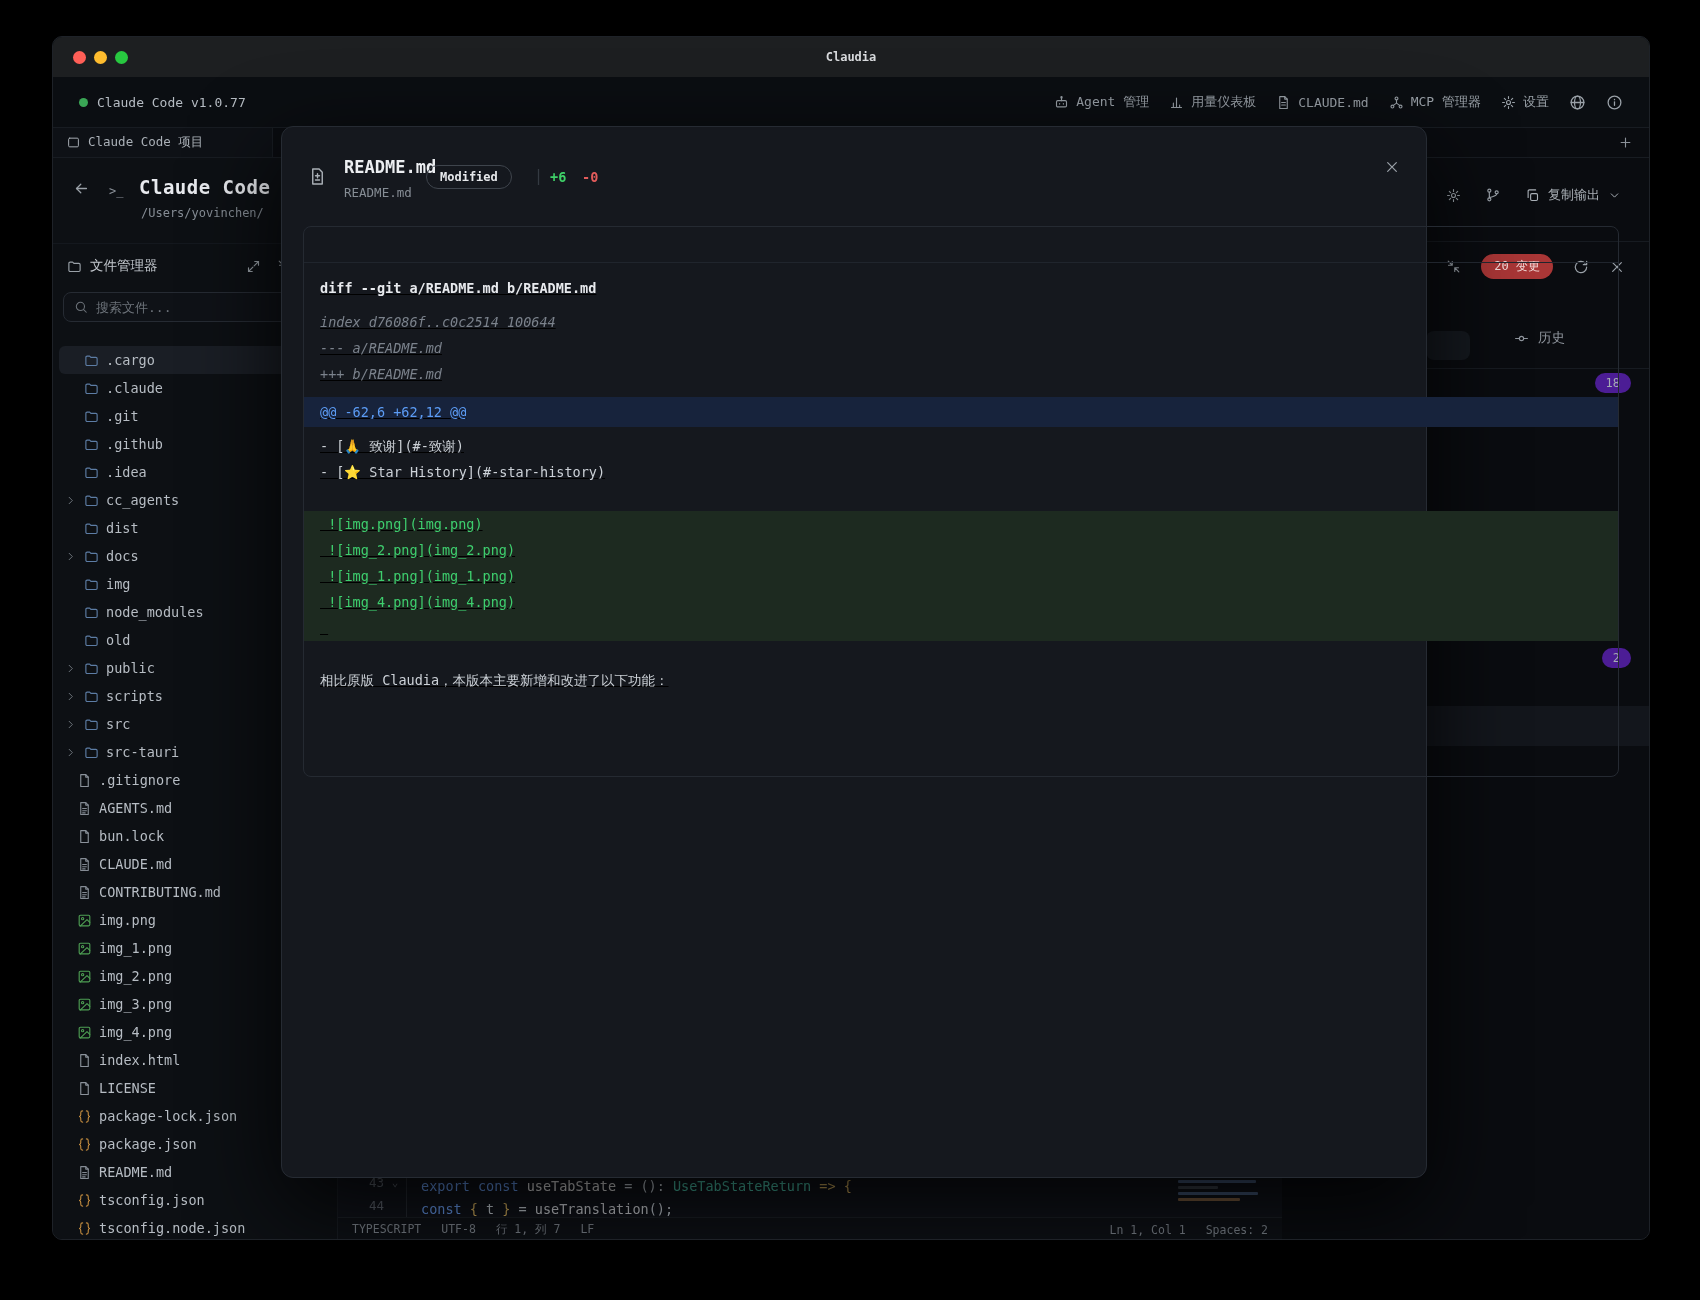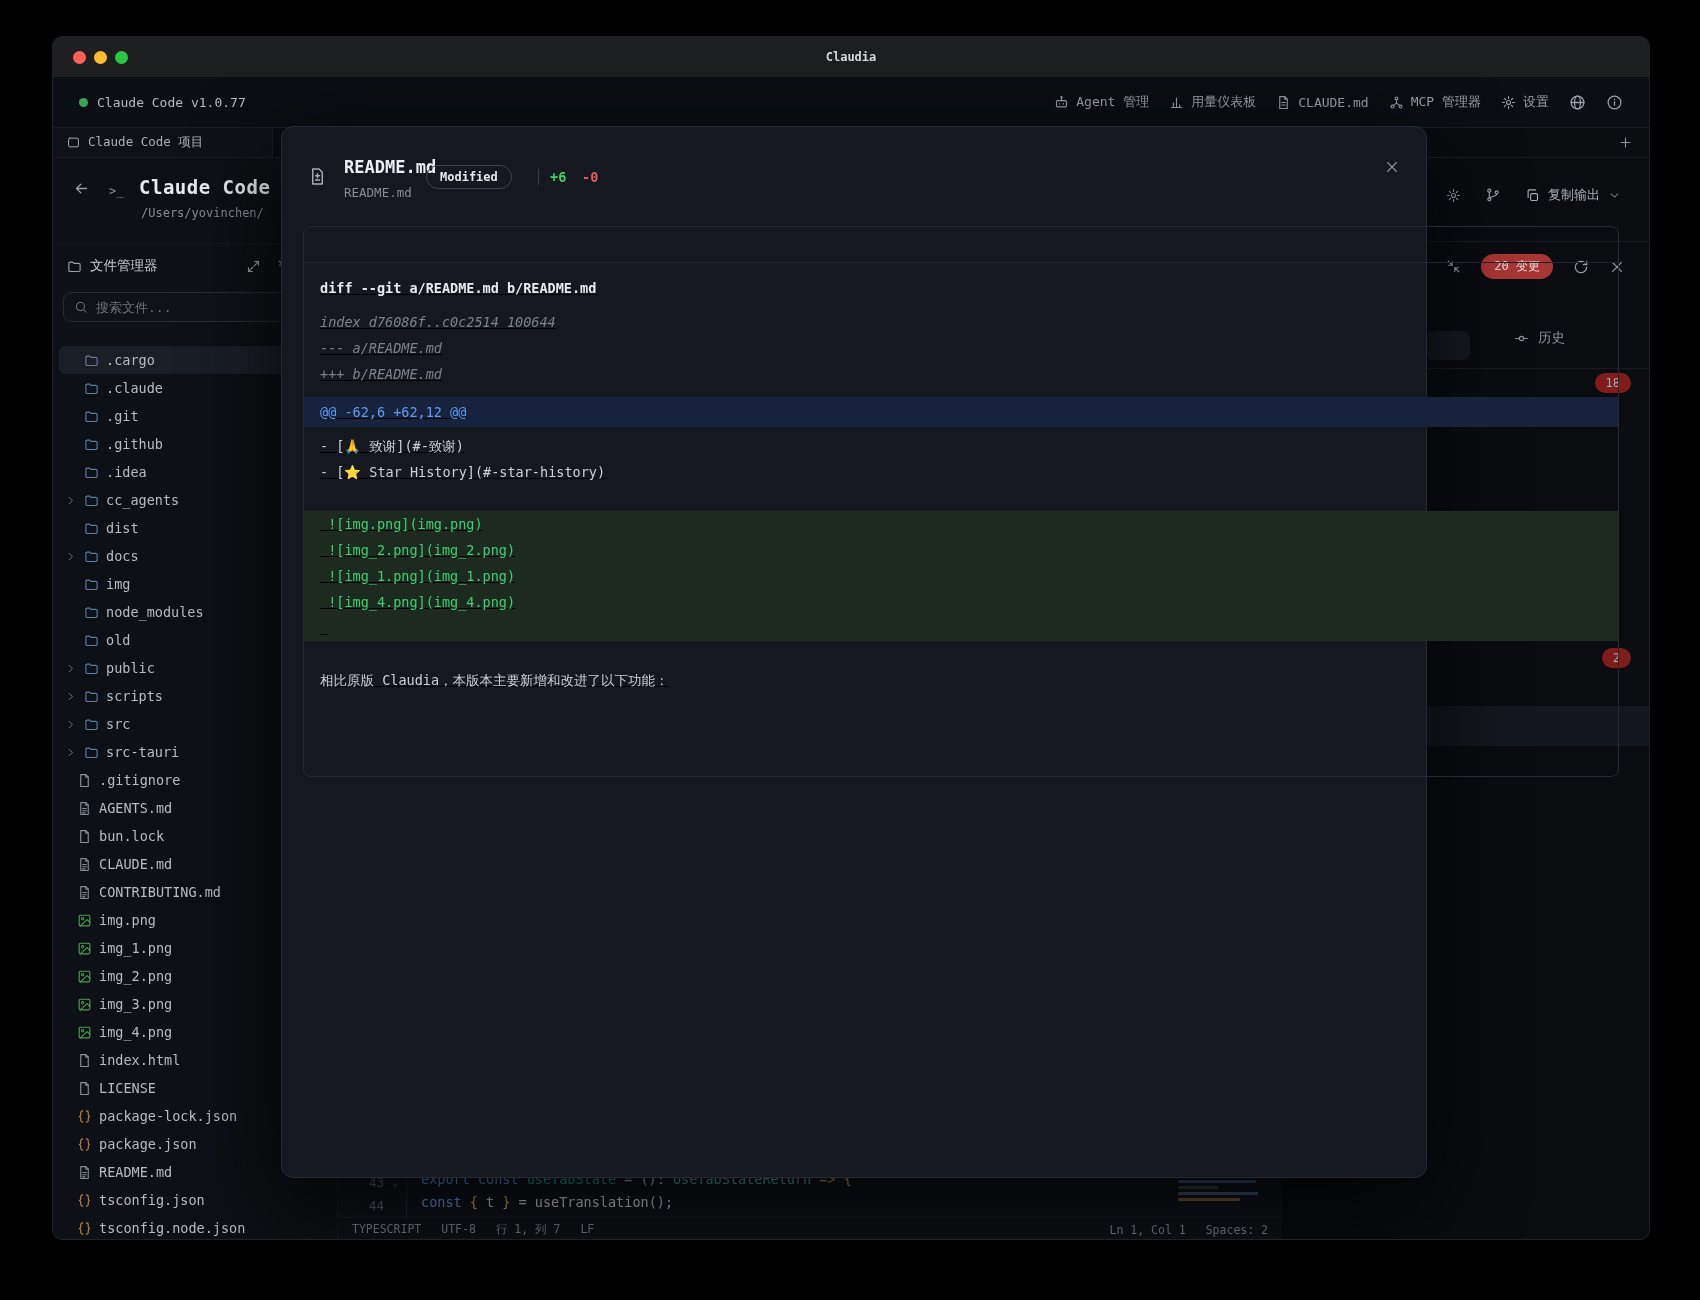--- a/index.html
+++ b/index.html
@@ -56,31 +56,31 @@
   
   .main { position:relative; flex:1; background:#0a0c10; overflow:hidden; }
   .row1icons { position:absolute; top:28px; right:28px; display:flex; align-items:center; gap:24px; color:#9aa1a8; }
   .copyout { display:flex; align-items:center; gap:8px; font-size:13px; color:#aab0b7; }
   .hline1 { position:absolute; top:83px; left:0; right:0; border-top:1px solid #171b21; }
   .row2icons { position:absolute; top:96px; right:24px; display:flex; align-items:center; gap:20px; color:#9aa1a8; }
   .pill-changes { background:#a93636; color:#f3dcda; font-size:12px; padding:4px 13px; border-radius:999px; white-space:nowrap; }
   .navrow { position:absolute; top:154px; left:0; right:0; height:57px; border-bottom:1px solid #171b21; }
   .histtab { position:absolute; top:17px; right:84px; display:flex; align-items:center; gap:9px; color:#8f959d; font-size:13.5px; }
   .sliverbtn { position:absolute; top:19px; left:1088px; width:44px; height:29px; background:#15191f; border-radius:8px; }
-  .badge { position:absolute; background:#7f1d1d; color:#a6acb4; font-size:12px; padding:3px 11px; border-radius:999px; }
+  .badge { position:absolute; background:#4c1d95; color:#a6acb4; font-size:12px; padding:3px 11px; border-radius:999px; }
   .badge.top { top:215px; right:18px; }
   .badge.bottom { top:490px; right:18px; }
   .rowband { position:absolute; top:548px; left:0; right:0; height:40px; background:#13161c; }
 
   
   .editor { position:absolute; left:0; bottom:0; width:944px; height:70px; background:#10131a; }
   .eline { display:flex; align-items:center; height:23px; font-size:13.5px; white-space:pre; }
   .eline .gut { width:46px; text-align:right; color:#5f6670; flex:none; font-size:12.5px; }
   .eline .fold { width:22px; color:#5f6670; text-align:center; flex:none; font-size:11px; }
-  .eline .code { border-left:1px solid #262b33; padding-left:14px; height:100%; display:flex; align-items:flex-start; }
+  .eline .code { border-left:1px solid #262b33; padding-left:14px; height:100%; display:flex; align-items:flex-end; }
   .eline.l43 { height:23px; overflow:hidden; }
   .minimap { position:absolute; right:12px; top:3px; width:92px; height:42px; display:flex; flex-direction:column; gap:3px; }
   .mm { height:3px; border-radius:1px; background:#3a4049; }
   .statusbar { position:absolute; left:0; bottom:0; width:100%; height:24px; background:#0e1116; border-top:1px solid #1b2026; display:flex; align-items:center; justify-content:space-between; padding:0 14px; color:#7b828a; font-size:11.5px; }
   .statusbar .grp { display:flex; gap:20px; }
 
   
   .modal { position:absolute; left:228px; top:89px; width:1146px; height:1052px; background:#15181e;
            border:1px solid #262b33; border-radius:12px; z-index:10;
            box-shadow:0 30px 90px rgba(0,0,0,.85); }
@@ -693,21 +693,21 @@
               </span>
             <span>历史</span>
           </div>
         </div>
         <span class="badge top">18</span>
         <span class="badge bottom">2</span>
         <div class="rowband"></div>
 
         <div class="editor">
           <div class="eline l43">
-            <span class="gut">43</span><span class="fold">⌄</span><span class="code" id="code43"><span style="color: rgb(106, 159, 245);">export const </span><span style="color: #14b8a6;">useTabState</span><span style="color: rgb(201, 209, 217);"> = (): </span><span style="color: rgb(78, 201, 176);">UseTabStateReturn</span><span style="color: rgb(217, 179, 95);"> =&gt; {</span></span>
+            <span class="gut">43</span><span class="fold">⌄</span><span class="code" id="code43"><span style="color: rgb(106, 159, 245);">export const </span><span style="color: #e5e5e5;">useTabState</span><span style="color: rgb(201, 209, 217);"> = (): </span><span style="color: rgb(78, 201, 176);">UseTabStateReturn</span><span style="color: rgb(217, 179, 95);"> =&gt; {</span></span>
           </div>
           <div class="eline">
             <span class="gut">44</span><span class="fold"></span><span class="code" id="code44"><span style="color: rgb(106, 159, 245);">const</span><span style="color: rgb(201, 209, 217);"> </span><span style="color: rgb(217, 179, 95);">{</span><span style="color: rgb(201, 209, 217);"> t </span><span style="color: rgb(217, 179, 95);">}</span><span style="color: rgb(201, 209, 217);"> = </span><span style="color: rgb(212, 215, 220);">useTranslation</span><span style="color: rgb(201, 209, 217);">();</span></span>
           </div>
           <div class="minimap">
             <span class="mm" style="width:55px"></span>
             <span class="mm" style="width:78px;background:#44597a"></span>
             <span class="mm" style="width:40px"></span>
             <span class="mm" style="width:80px;background:#44597a"></span>
             <span class="mm" style="width:62px;background:#7a5a3e"></span>

